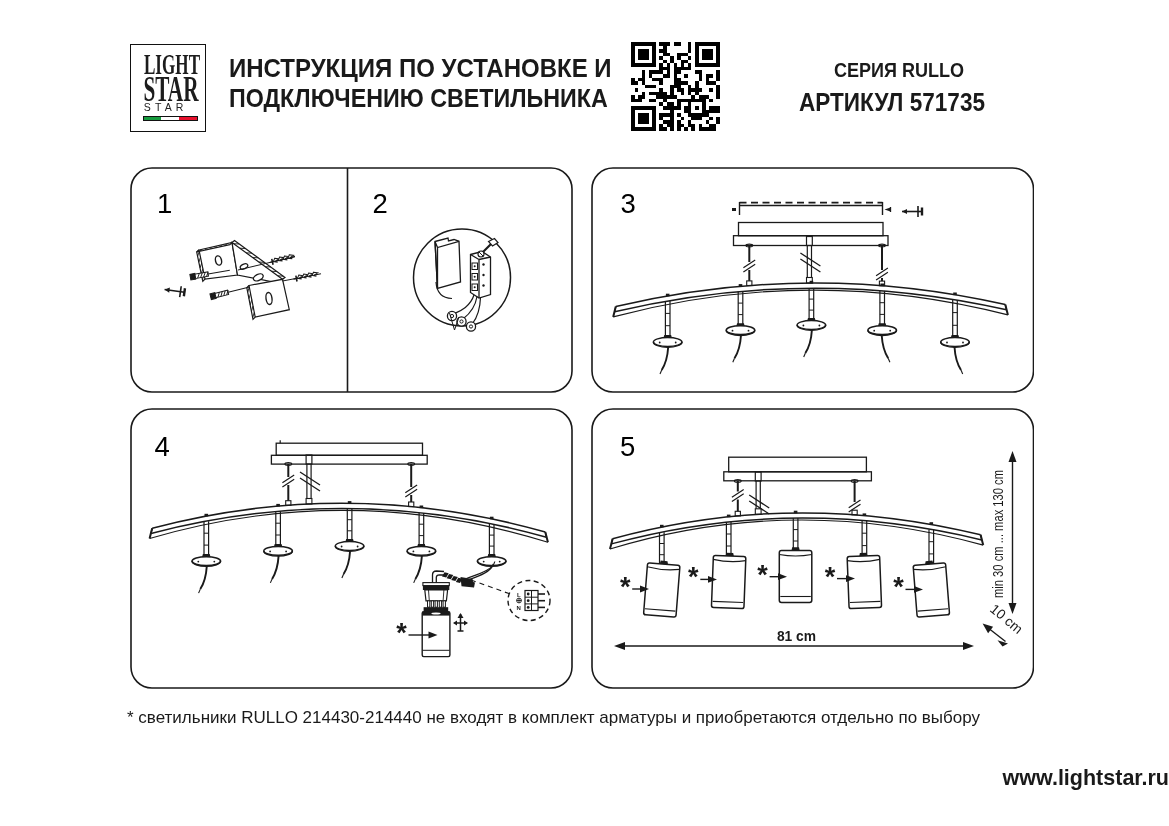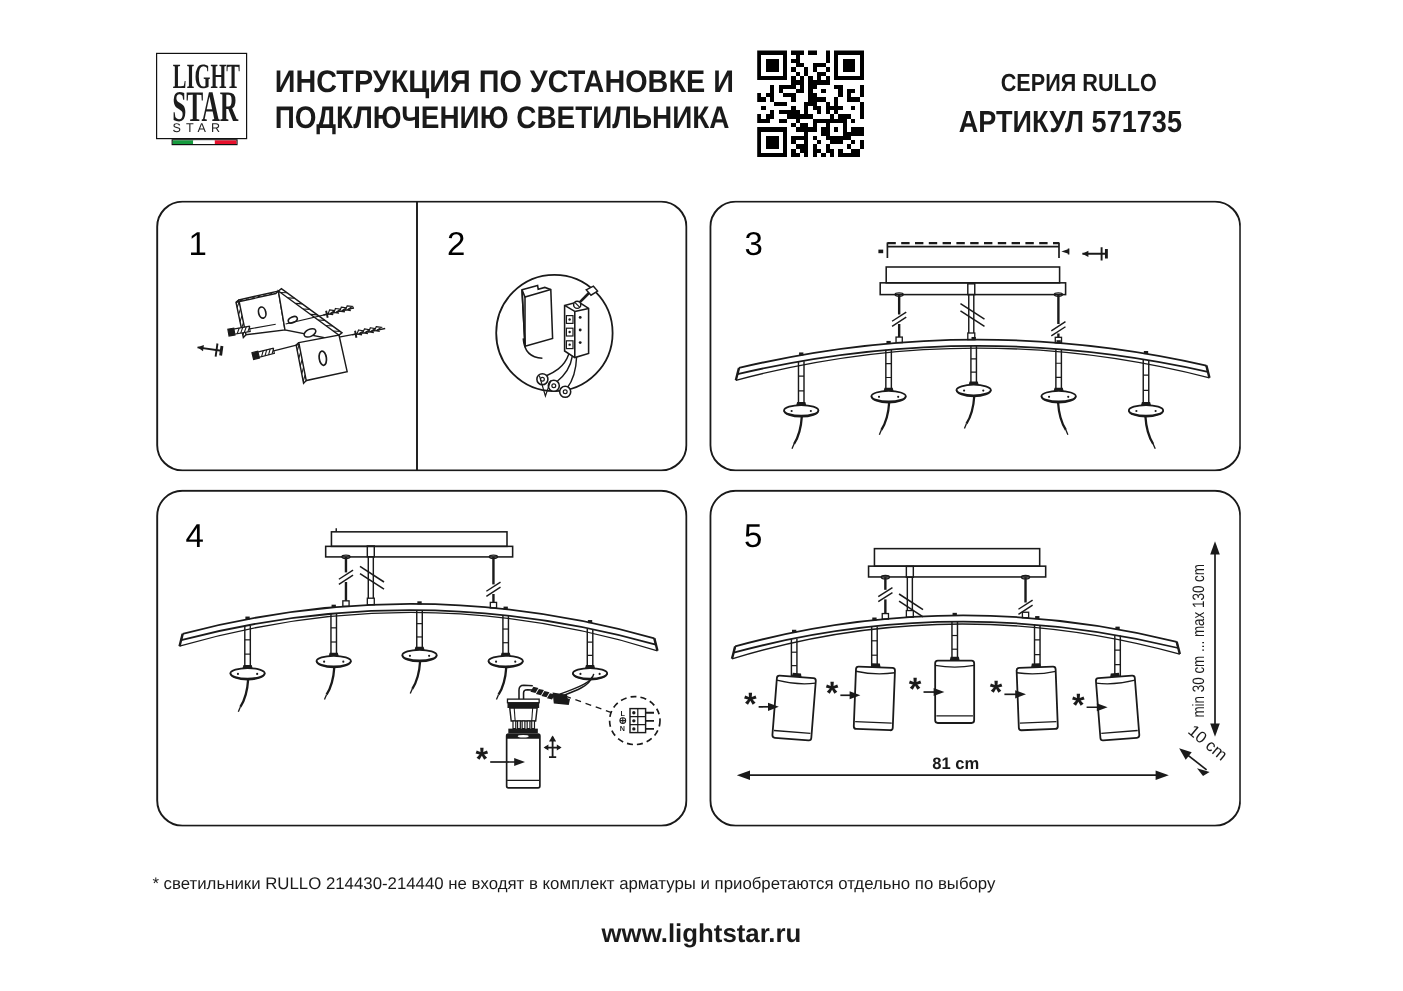--- a/index.html
+++ b/index.html
@@ -4,21 +4,21 @@
 <style>
 html,body{margin:0;padding:0;background:#fff;}
 body{width:1169px;height:826px;position:relative;font-family:"Liberation Sans",sans-serif;color:#111;overflow:hidden;}
 .abs{position:absolute;}
 svg{display:block;}
 .num{font-size:27.5px;color:#1a1a1a;font-family:"Liberation Sans",sans-serif;}
 </style>
 </head>
 <body>
 
-<div class="abs" style="left:130px;top:43.5px;width:76px;height:72px;border:1.7px solid #111;box-sizing:border-box;padding-left:36px;">
+<div class="abs" style="left:130px;top:43.5px;width:76px;height:88px;border:1.7px solid #111;box-sizing:border-box;padding-left:36px;">
   <div style="position:absolute;left:40.7px;top:5.2px;font-family:'Liberation Serif',serif;font-weight:bold;color:#1c1c1c;font-size:29.6px;line-height:29.6px;white-space:nowrap;transform:translateX(-50%) scaleX(0.578);">LIGHT</div>
   <div style="position:absolute;left:39.9px;top:26.2px;font-family:'Liberation Serif',serif;font-weight:bold;color:#1c1c1c;font-size:36.4px;line-height:36.4px;white-space:nowrap;transform:translateX(-50%) scaleX(0.584);">STAR</div>
   <div style="position:absolute;left:12.8px;top:57.5px;font-size:10.5px;line-height:10.5px;letter-spacing:4.1px;color:#222;font-family:'Liberation Sans',sans-serif;">STAR</div>
   <div style="position:absolute;left:11.5px;top:71.5px;width:53px;height:3.4px;border:0.9px solid #111;display:flex;">
     <div style="flex:1;background:#169b3e;"></div>
       <div style="flex:1;background:#fff;"></div>
       <div style="flex:1;background:#e8112d;"></div>
   </div>
 </div>
 
@@ -497,14 +497,14 @@
     <line x1="421.5" y1="46" x2="421.5" y2="203" stroke="#1a1a1a" stroke-width="1.4"></line>
     <path d="M421.5 43 l-4 11 l8 0 z" fill="#1a1a1a"></path>
     <path d="M421.5 206 l-4 -11 l8 0 z" fill="#1a1a1a"></path>
     <text x="408" y="130" font-size="13.8" fill="#1a1a1a" text-anchor="middle" font-family="Liberation Sans" transform="rotate(-90 408 126)" textLength="128" lengthAdjust="spacingAndGlyphs">min 30 cm ... max 130 cm</text>
     <line x1="394" y1="217.5" x2="414.5" y2="233.5" stroke="#1a1a1a" stroke-width="1.4"></line>
     <path d="M391.6 215.6 l10.5 3.2 l-5 6.4 z" fill="#1a1a1a"></path>
     <path d="M417 235.4 l-10.5 -3.2 l5 6.4 z" fill="#1a1a1a"></path>
     <text x="412.5" y="214.5" font-size="13.8" fill="#1a1a1a" text-anchor="middle" font-family="Liberation Sans" transform="rotate(40 412.5 214.5)">10 cm</text>
 </svg>
 
-<div class="abs" style="left:127px;top:707px;font-size:14px;line-height:21px;color:#1a1a1a;margin-top:19px;">* светильники RULLO 214430-214440 не входят в комплект арматуры и приобретаются отдельно по выбору</div>
-<div class="abs" style="left:0;top:766px;width:1169px;text-align:center;font-size:21.5px;font-weight:bold;color:#1a1a1a;">www.lightstar.ru</div>
+<div class="abs" style="left:127px;top:707px;font-size:17px;line-height:21px;color:#1a1a1a;">* светильники RULLO 214430-214440 не входят в комплект арматуры и приобретаются отдельно по выбору</div>
+<div class="abs" style="left:0;top:766px;width:1169px;text-align:right;font-size:21.5px;font-weight:bold;color:#1a1a1a;">www.lightstar.ru</div>
 
 </body></html>

